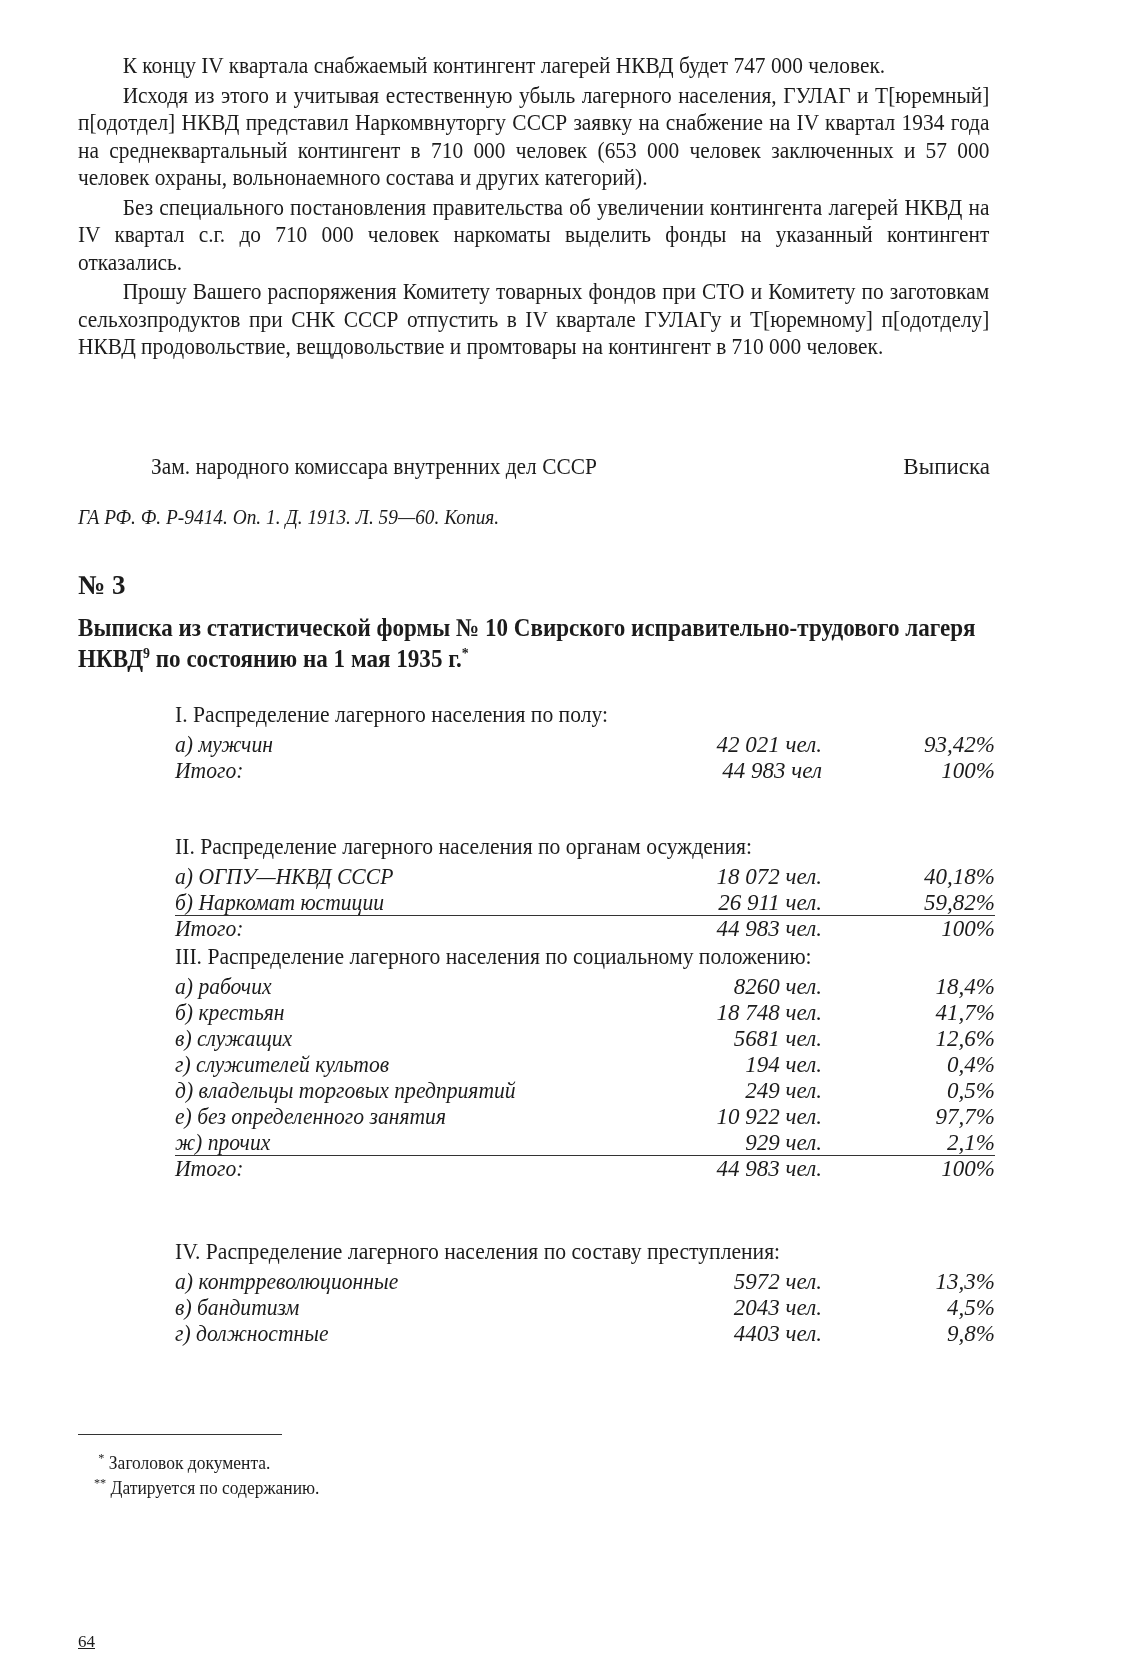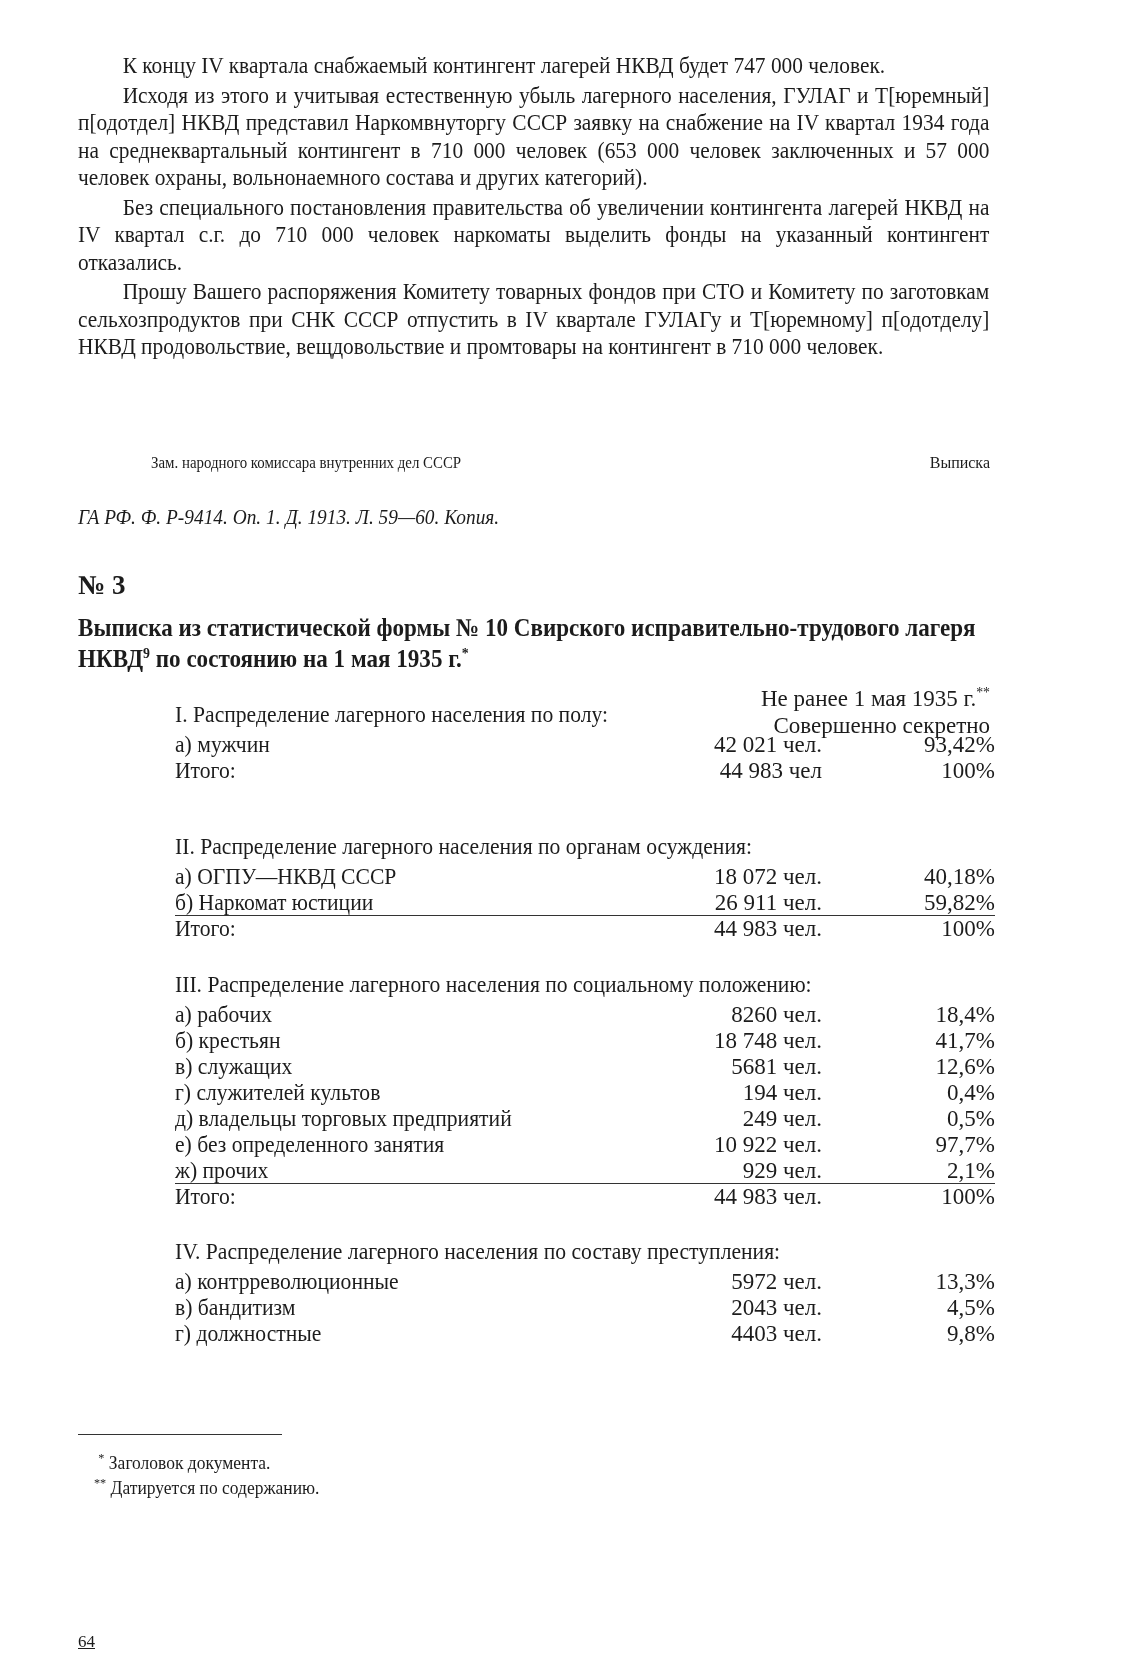--- a/index.html
+++ b/index.html
@@ -30,21 +30,21 @@
       transform: scaleX(0.93);
       transform-origin: left top;
       width: 980px;
     }
     .sig {
       position: absolute;
       left: 0;
       top: 402px;
       width: 912px;
       height: 30px;
-      font-size: 16px;
+      font-size: 23px;
     }
     .sig .role {
       position: absolute;
       left: 73px;
       top: 0;
       transform: scaleX(0.93);
       transform-origin: left top;
     }
     .sig .name {
       position: absolute;
@@ -99,20 +99,21 @@
       line-height: 26px;
       white-space: nowrap;
       transform: scaleX(0.94);
       transform-origin: left top;
     }
     .row {
       position: relative;
       height: 26px;
       font-size: 23px;
       line-height: 26px;
+      font-style: italic;
     }
     .row .lbl {
       position: absolute;
       left: 0;
       top: 0;
       white-space: nowrap;
       transform: scaleX(0.94);
       transform-origin: left top;
     }
     .row .cnt {
@@ -172,24 +173,20 @@
     <span class="role">Зам. народного комиссара внутренних дел СССР</span>
     <span class="name">Выписка</span>
   </div>
 
   <div class="archive">ГА РФ. Ф. Р-9414. Оп. 1. Д. 1913. Л. 59—60. Копия.</div>
 
   <div class="doc-num">№ 3</div>
 
   <div class="doc-title"><span>Выписка из статистической формы № 10 Свирского исправительно-трудового лагеря НКВД</span><sup>9</sup><span> по состоянию на 1 мая 1935 г.</span><sup>*</sup></div>
 
-  <div class="meta-right">
-    <div><span>Не ранее 1 мая 1935 г.</span><sup>**</sup></div>
-    <div>Совершенно секретно</div>
-  </div>
 
   <div class="section" style="top:650px;">
     <div class="section-title">I. Распределение лагерного населения по полу:</div>
     <div class="row">
       <span class="lbl">а) мужчин</span>
       <span class="cnt">42 021 чел.</span>
       <span class="pct">93,42%</span>
     </div>
     <div class="row total">
       <span class="lbl">Итого:</span>
@@ -210,21 +207,21 @@
       <span class="cnt">26 911 чел.</span>
       <span class="pct">59,82%</span>
     </div>
     <div class="row total">
       <span class="lbl">Итого:</span>
       <span class="cnt">44 983 чел.</span>
       <span class="pct">100%</span>
     </div>
   </div>
 
-  <div class="section" style="top:920px;">
+  <div class="section" style="top:892px;">
     <div class="section-title">III. Распределение лагерного населения по социальному положению:</div>
     <div class="row">
       <span class="lbl">а) рабочих</span>
       <span class="cnt">8260 чел.</span>
       <span class="pct">18,4%</span>
     </div>
     <div class="row">
       <span class="lbl">б) крестьян</span>
       <span class="cnt">18 748 чел.</span>
       <span class="pct">41,7%</span>

